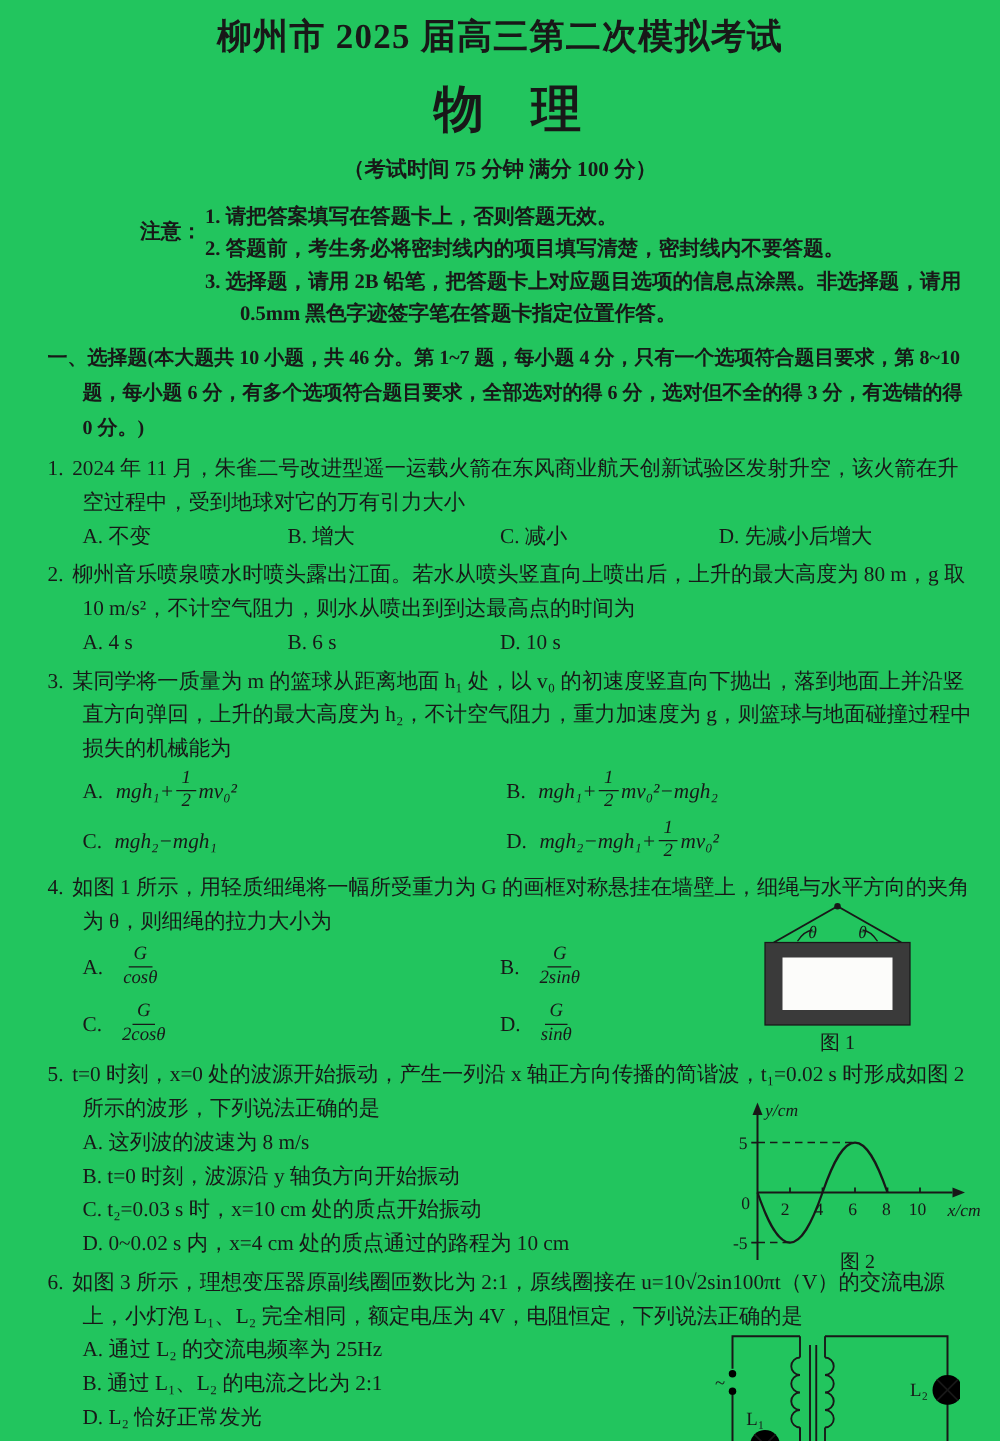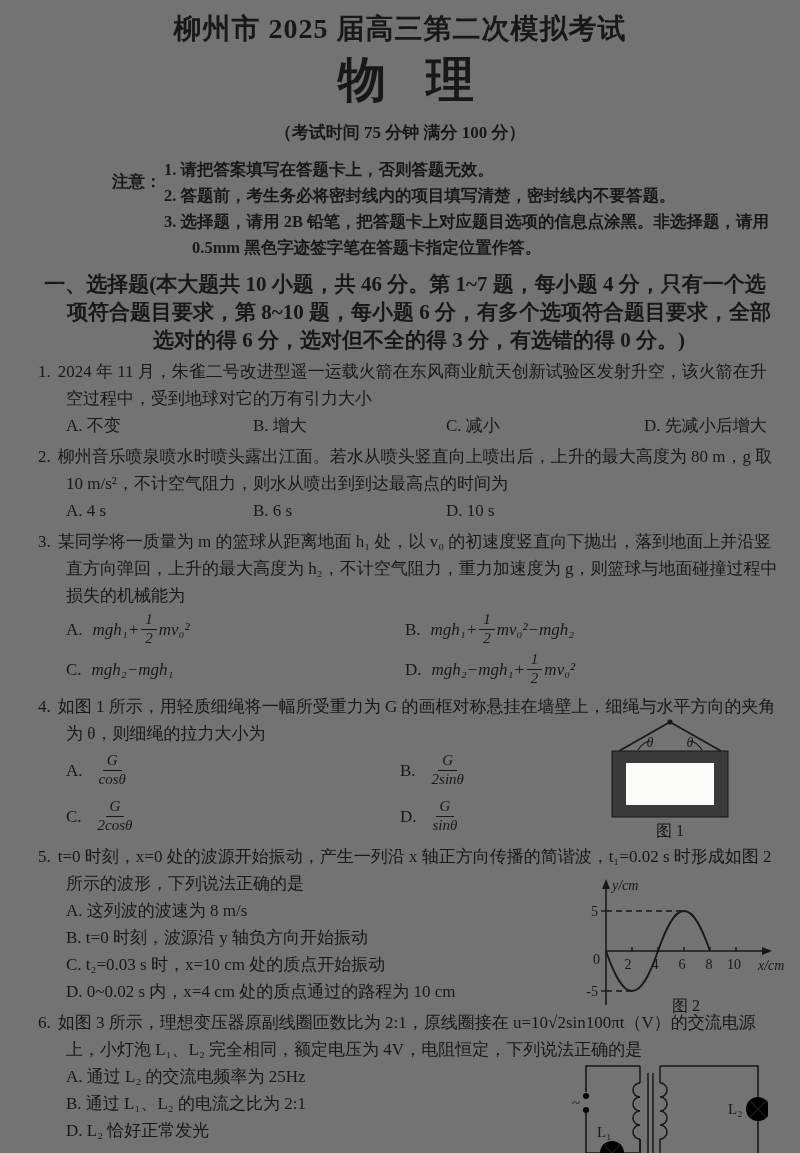--- a/index.html
+++ b/index.html
@@ -1,42 +1,42 @@
 <!DOCTYPE html>
 <html lang="zh"><head>
 <meta charset="utf-8">
 <style>
   * { box-sizing: border-box; }
   html,body { margin:0; padding:0; background:#e9e9e9; }
   .page {
     position: relative;
     width: 800px; height: 1153px;
     margin: 0 auto;
-    background: #737373;
+    background: #22c55e;
     color: #181818;
     font-family: "Liberation Serif", "DejaVu Serif", serif;
     overflow: hidden;
   }
   
   .hdr { text-align: center; padding-top: 10px; }
   .title   { font-size: 28px; font-weight: bold; letter-spacing: 1px; }
-  .subject { font-size: 48px; font-weight: bold; letter-spacing: 14px; text-indent: 14px; margin-top: 0; padding-left: 12px; }
+  .subject { font-size: 40px; font-weight: bold; letter-spacing: 14px; text-indent: 14px; margin-top: 12px; padding-left: 12px; }
   .info    { font-size: 17px; font-weight: bold; margin-top: 9px; }
   
   .notice { position: relative; margin: 13px 30px 0 112px; font-weight: bold; font-size: 16.5px; line-height: 26px; }
   .notice-label { position: absolute; left: 0; top: 12px; }
   .notice-items { margin-left: 52px; }
   .notice-items .cont { margin-left: 28px; }
   
-  .section-header { margin: 9px 28px 0 66px; text-indent: -28px; font-weight: bold; font-size: 21px; line-height: 28px; text-align: center; }
+  .section-header { margin: 9px 28px 0 66px; text-indent: -28px; font-weight: bold; font-size: 16px; line-height: 28px; }
   
   .question { position: relative; margin: 4px 20px 0 38px; font-size: 17px; line-height: 27px; }
   .stem { padding-left: 28px; text-indent: -28px; }
   .qnum { margin-right: 7px; }
-  .opt-row { display: flex; margin-left: 28px; gap: 23px; }
+  .opt-row { display: flex; margin-left: 28px; }
   .opt-row .o1 { width: 164px; }
   .opt-row .o2 { width: 170px; }
   .opt-row .o3 { width: 175px; }
   .opt-row .o4 { flex: 1; }
   .opt-list > div { margin-left: 28px; }
   
   .f-row { display: flex; align-items: center; margin-left: 28px; min-height: 40px; }
   .f-row4 { min-height: 46px; }
   .f-opt { display: flex; align-items: center; }
   .f-opt.colL3 { width: 339px; }

